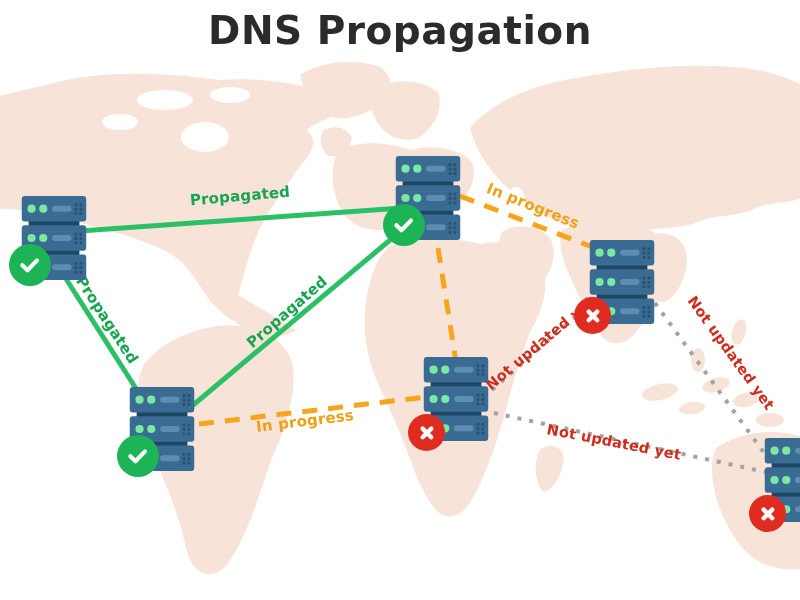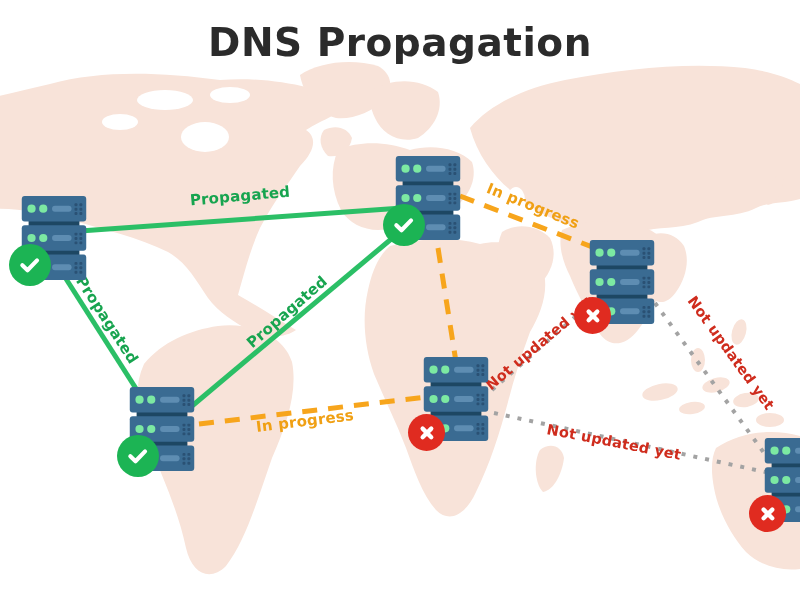--- a/index.html
+++ b/index.html
@@ -1,21 +1,21 @@
 <!DOCTYPE html>
 <html><head>
 <meta charset="utf-8">
 <style>
   html,body{margin:0;padding:0;background:#ffffff;}
   .canvas{
     position:relative;width:800px;height:600px;overflow:hidden;
     background:#ffffff;font-family:"DejaVu Sans", sans-serif;
   }
   .title{
-    position:absolute;top:20px;left:0;width:100%;text-align:center;
+    position:absolute;top:8px;left:0;width:100%;text-align:center;
     font-size:39px;font-weight:800;color:#2b2b2b;letter-spacing:0.5px;margin:0;
   }
   svg.map, svg.links{position:absolute;left:0;top:0;}
   .lbl{
     position:absolute;font-weight:700;font-size:15px;white-space:nowrap;
     transform:translate(-50%,-50%) rotate(var(--r,0deg));
     letter-spacing:0.2px;
   }
   .lbl-propagated{color:#17a44f;}
   .lbl-progress{color:#f0a014;}

